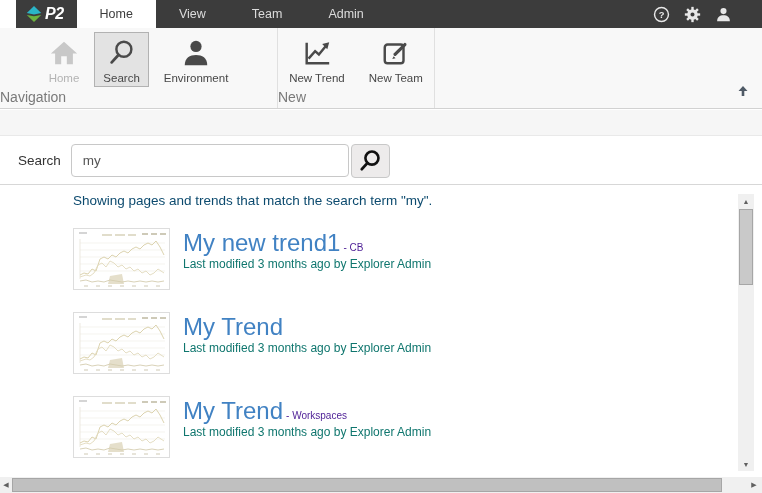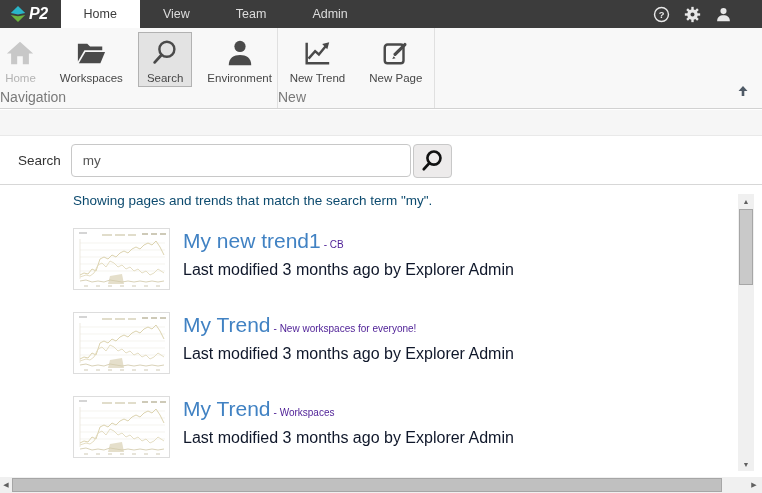--- a/index.html
+++ b/index.html
@@ -1,20 +1,20 @@
 <!DOCTYPE html>
 <html><head>
 <meta charset="utf-8">
 <style>
   * { margin:0; padding:0; box-sizing:border-box; }
   html,body { width:762px; height:493px; }
   body { font-family:"Liberation Sans", sans-serif; background:#fff; position:relative; overflow:hidden; }
 
   
-  .topbar { position:absolute; top:0; left:0; right:0; height:28px; background:#3c3c3c; display:flex; align-items:stretch; }
+  .topbar { position:absolute; top:0; left:16px; right:0; height:28px; background:#3c3c3c; display:flex; align-items:stretch; }
   .logo { display:flex; align-items:center; gap:2px; padding:0 13px 0 9px; }
   .logo-text { color:#fff; font-weight:bold; font-size:16px; letter-spacing:-0.5px; font-style:italic; }
   .tab { display:flex; align-items:center; padding:0 23px; color:#dcdcdc; font-size:12.5px; cursor:pointer; }
   .tab.active { background:#fff; color:#3c3c3c; }
   .topbar-icons { margin-left:auto; display:flex; align-items:center; gap:14px; padding-right:30px; }
   .topbar-icons svg { display:block; cursor:pointer; }
 
   
   .ribbon { position:absolute; top:28px; left:0; right:0; height:81px; background:#f8f8f8; border-bottom:1px solid #d2d2d2; display:flex; }
   .rgroup { display:flex; flex-direction:column; border-right:1px solid #e0e0e0; }
@@ -28,33 +28,33 @@
   .rbtn.disabled .rbtn-label { color:#b3b3b3; }
   .rg-label { text-align:left; font-size:14px; color:#7a7a7a; padding:2px 0 4px; }
   .collapse-btn { position:absolute; right:13px; bottom:7px; cursor:pointer; }
 
   
   .subband { position:absolute; top:110px; left:0; right:0; height:26px; background:#f6f6f6; border-bottom:1px solid #e9e9e9; }
 
   
   .search-row { position:absolute; top:137px; left:0; right:0; height:48px; background:#fff; border-bottom:1px solid #d7d7d7; display:flex; align-items:center; }
   .search-label { margin-left:18px; font-size:13.5px; color:#333; }
-  .search-input { margin-left:10px; width:340px; height:33px; border:1px solid #c8c8c8; border-radius:4px; padding:0 11px; font-size:13.5px; color:#555; font-family:"Liberation Sans",sans-serif; outline:none; }
+  .search-input { margin-left:10px; width:278px; height:33px; border:1px solid #c8c8c8; border-radius:4px; padding:0 11px; font-size:13.5px; color:#555; font-family:"Liberation Sans",sans-serif; outline:none; }
   .search-btn { width:39px; height:34px; margin-left:2px; background:#edebeb; border:1px solid #c8c8c8; border-radius:4px; display:flex; align-items:center; justify-content:center; cursor:pointer; }
 
   
   .content { position:absolute; top:186px; left:0; right:0; bottom:0; background:#fff; overflow:hidden; }
   .results { padding:7px 0 0 73px; }
   .results-header { font-size:13.5px; color:#0c4a6e; margin-bottom:20px; }
   .result { display:flex; align-items:flex-start; margin-bottom:22px; cursor:pointer; }
   .thumb { width:97px; height:62px; border:1px solid #ddd; background:#fff; margin-right:13px; flex:none; }
   .rtitle-line { display:flex; align-items:baseline; margin-top:1px; }
-  .rtitle { font-size:21px; color:#4182c3; font-weight:400; }
+  .rtitle { font-size:24px; color:#4182c3; font-weight:400; }
   .rsub { font-size:10px; color:#4c1d95; margin-left:3px; }
-  .rmeta { font-size:16px; color:#0f172a; margin-top:8px; }
+  .rmeta { font-size:12px; color:#0f766e; }
 
   
   .vscroll { position:absolute; top:8px; right:8px; width:16px; height:277px; background:#f0f0f0; }
   .vs-arrow { position:absolute; left:0; width:16px; height:14px; display:flex; align-items:center; justify-content:center; font-size:7px; color:#606060; cursor:pointer; }
   .vs-up { top:0; } .vs-down { bottom:0; }
   .vs-thumb { position:absolute; top:15px; left:1px; width:14px; height:76px; background:#c9c9c9; border:1px solid #a6a6a6; cursor:pointer; }
   .hscroll { position:absolute; bottom:0; left:0; right:0; height:16px; background:#f0f0f0; }
   .hs-arrow { position:absolute; top:0; width:12px; height:16px; display:flex; align-items:center; justify-content:center; font-size:7px; color:#606060; cursor:pointer; }
   .hs-left { left:0; } .hs-right { right:2px; }
   .hs-thumb { position:absolute; top:1px; left:12px; width:710px; height:14px; background:#c0c0c0; border:1px solid #a6a6a6; cursor:pointer; }
@@ -109,27 +109,20 @@
 
 <div class="ribbon">
   <div class="rgroup g1">
     <div class="rg-buttons">
       <div class="rbtn disabled">
         <svg width="30" height="30" viewBox="0 0 32 32">
           <path d="M16 4 L30 16.5 H25.5 V28 H19 v-8.5 h-6 V28 H6.5 V16.5 H2 Z" fill="#c8c8c8"></path>
         </svg>
         <span class="rbtn-label">Home</span>
       </div>
-      <div class="rbtn">
-        <svg width="32" height="30" viewBox="0 0 34 32">
-          <path d="M3 25 V6 h10 l3 3 h13 v4 H10 L3 25 Z" fill="#4a4a4a"></path>
-          <path d="M11 15 h21 l-5 12 H4 Z" fill="#4a4a4a"></path>
-        </svg>
-        <span class="rbtn-label">Workspaces</span>
-      </div>
       <div class="rbtn selected">
         <svg width="30" height="30" viewBox="0 0 32 32">
           <circle cx="18" cy="12" r="8" fill="none" stroke="#4a4a4a" stroke-width="2.6"></circle>
           <line x1="12.2" y1="18.2" x2="5" y2="26" stroke="#4a4a4a" stroke-width="3" stroke-linecap="round"></line>
         </svg>
         <span class="rbtn-label">Search</span>
       </div>
       <div class="rbtn">
         <svg width="30" height="30" viewBox="0 0 32 32">
           <circle cx="16" cy="9" r="6" fill="#4a4a4a"></circle>
@@ -150,21 +143,21 @@
           <path d="M22.5 6.5 L30 4.5 L28 12 Z" fill="#4a4a4a"></path>
         </svg>
         <span class="rbtn-label">New Trend</span>
       </div>
       <div class="rbtn">
         <svg width="30" height="30" viewBox="0 0 32 32">
           <rect x="4" y="7" width="20" height="20" rx="3" fill="none" stroke="#4a4a4a" stroke-width="2.6"></rect>
           <line x1="15" y1="17.5" x2="25.5" y2="7" stroke="#4a4a4a" stroke-width="3.4" stroke-linecap="round"></line>
           <path d="M13.5 19.5 L12 22.5 L15.5 21.5 Z" fill="#4a4a4a"></path>
         </svg>
-        <span class="rbtn-label">New Page</span>
+        <span class="rbtn-label">New Team</span>
       </div>
     </div>
     <div class="rg-label">New</div>
   </div>
 
   <div class="collapse-btn">
     <svg width="12" height="12" viewBox="0 0 12 12">
       <path d="M6 1 L10.5 6 H7.3 V11 H4.7 V6 H1.5 Z" fill="#4f5a66"></path>
     </svg>
   </div>
@@ -256,21 +249,20 @@
           <line x1="34" y1="57" x2="38" y2="57"></line>
             <line x1="46" y1="57" x2="50" y2="57"></line>
           <line x1="58" y1="57" x2="62" y2="57"></line>
             <line x1="70" y1="57" x2="74" y2="57"></line>
           <line x1="82" y1="57" x2="86" y2="57"></line>
         </g>
       </svg>
       <div class="rtext">
         <div class="rtitle-line">
           <span class="rtitle">My Trend</span>
-          <span class="rsub">- New workspaces for everyone!</span>
         </div>
         <div class="rmeta">Last modified 3 months ago by Explorer Admin</div>
       </div>
     </div>
 
     <div class="result">
       <svg class="thumb" viewBox="0 0 95 60">
         <rect x="0" y="0" width="95" height="60" fill="#fff"></rect>
         <line x1="5" y1="4" x2="13" y2="4" stroke="#b9b9b9" stroke-width="1.2"></line>
         <line x1="28" y1="6" x2="38" y2="6" stroke="#cdc6a8" stroke-width="1.2"></line>

